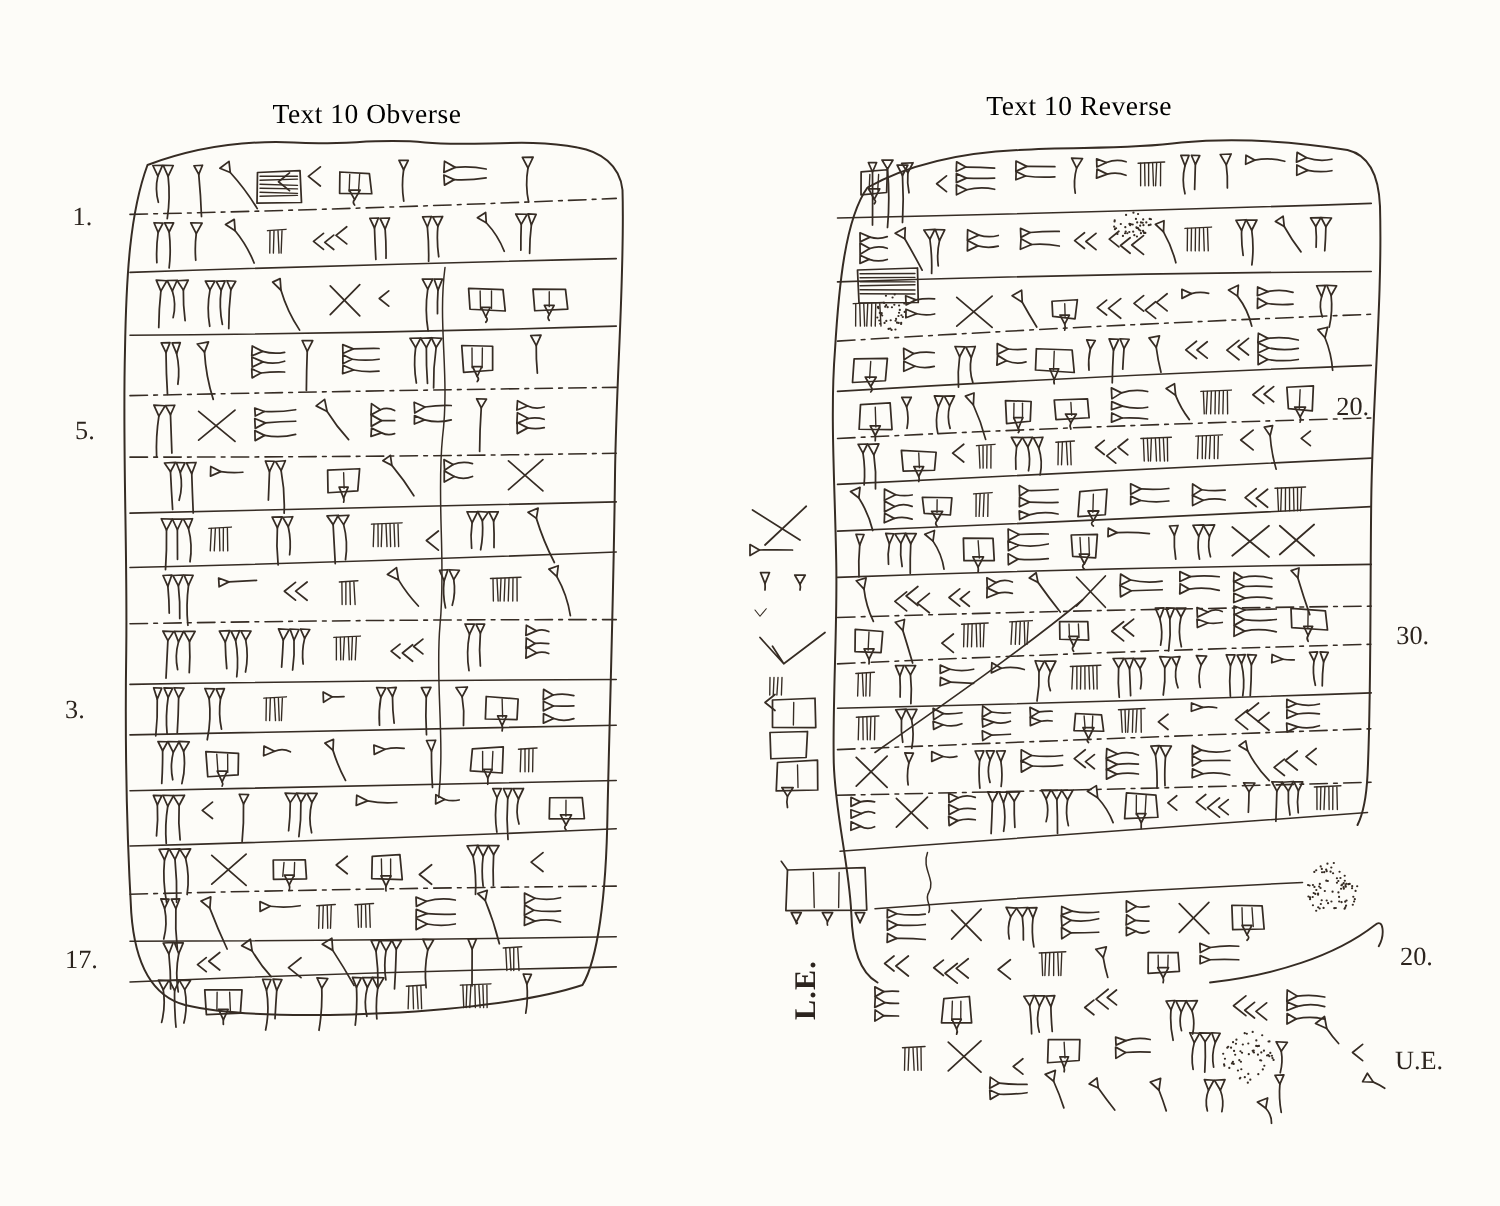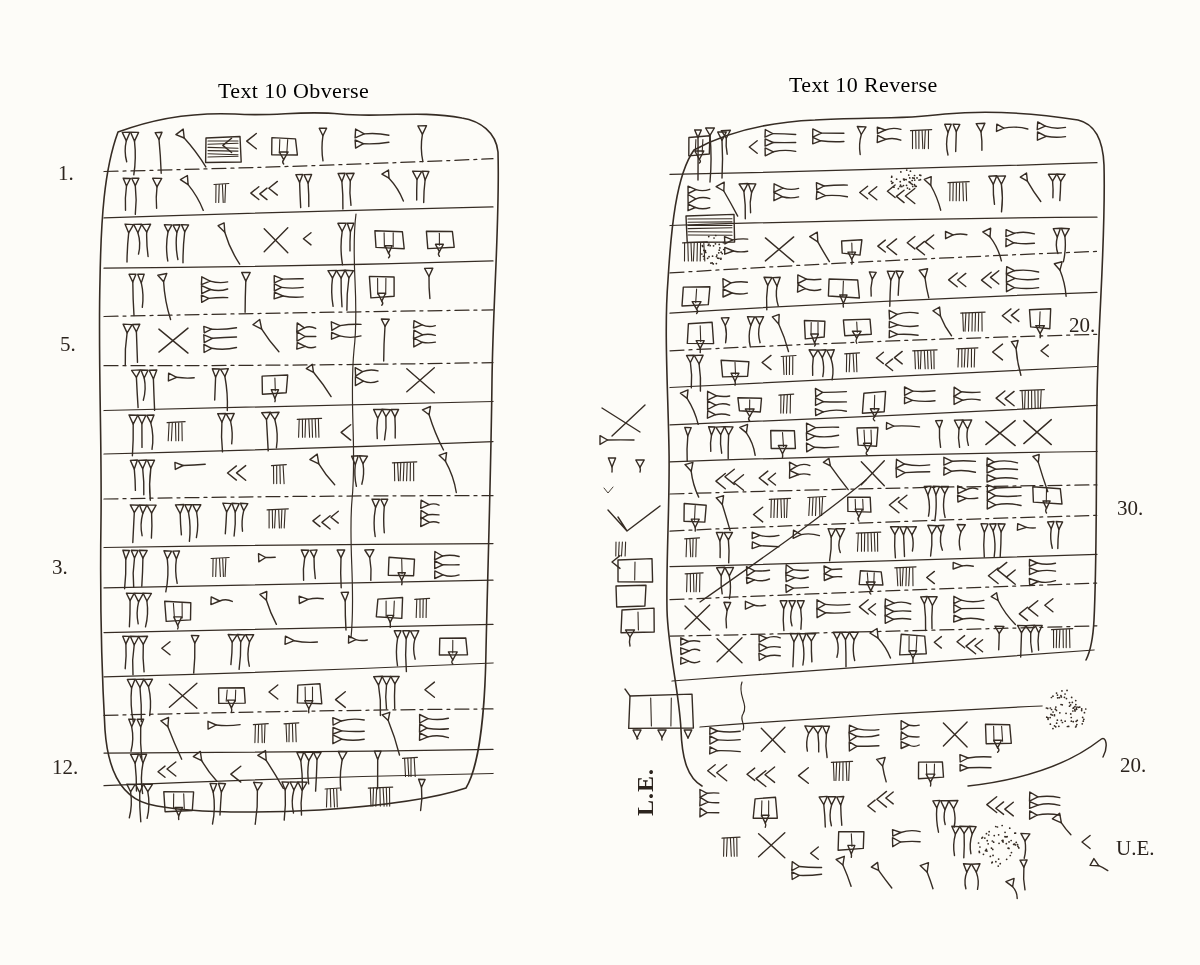--- a/index.html
+++ b/index.html
@@ -1359,21 +1359,21 @@
       <path d="M1082.2 723.8l0.1 0M1064.4 697.3l0.1 0M1061.3 696.9l0.1 0M1050.3 724.2l0.1 0M1074.9 706.5l0.1 0M1059.3 697.7l0.1 0M1062.2 704.8l0.1 0M1065.1 721.2l0.1 0M1060.9 695.7l0.1 0M1052.9 728.6l0.1 0M1076.8 724.5l0.1 0M1077.2 720.4l0.1 0M1066.4 698.6l0.1 0M1071.3 721.2l0.1 0M1047.6 708.4l0.1 0M1076.1 721.3l0.1 0M1070.6 704.8l0.1 0M1072.3 702.4l0.1 0M1076.6 709.3l0.1 0M1052.9 696.2l0.1 0M1048.0 719.3l0.1 0M1058.8 726.3l0.1 0M1071.2 717.5l0.1 0M1059.8 712.8l0.1 0M1046.4 708.0l0.1 0M1076.3 708.0l0.1 0M1081.6 710.6l0.1 0M1085.7 709.0l0.1 0M1056.5 693.1l0.1 0M1079.7 707.1l0.1 0M1078.7 707.3l0.1 0M1075.0 710.9l0.1 0M1069.5 702.6l0.1 0M1052.2 715.1l0.1 0M1081.7 708.9l0.1 0M1083.2 721.2l0.1 0M1077.0 707.0l0.1 0M1070.7 713.9l0.1 0M1055.7 726.8l0.1 0M1075.6 727.0l0.1 0M1073.2 721.7l0.1 0M1075.8 704.6l0.1 0M1056.4 710.4l0.1 0M1066.0 713.3l0.1 0M1068.6 726.4l0.1 0M1055.8 707.1l0.1 0M1057.3 720.2l0.1 0M1050.1 717.6l0.1 0M1056.6 723.2l0.1 0M1067.4 726.5l0.1 0M1065.0 694.0l0.1 0M1071.6 697.4l0.1 0M1076.1 726.1l0.1 0M1051.5 709.5l0.1 0M1073.7 707.7l0.1 0M1062.4 722.5l0.1 0M1050.3 708.0l0.1 0M1053.0 712.0l0.1 0M1050.9 714.4l0.1 0M1072.8 711.0l0.1 0M1084.4 712.7l0.1 0M1048.0 717.9l0.1 0M1074.8 709.7l0.1 0M1083.8 719.3l0.1 0M1055.3 709.2l0.1 0M1069.5 706.2l0.1 0M1061.3 720.4l0.1 0M1067.0 690.4l0.1 0M1061.0 704.5l0.1 0M1054.4 714.8l0.1 0M1054.4 715.7l0.1 0M1082.6 717.4l0.1 0M1057.4 695.1l0.1 0M1073.1 708.2l0.1 0M1046.7 717.2l0.1 0M1075.7 700.6l0.1 0M1054.5 725.8l0.1 0M1057.6 697.8l0.1 0M1061.9 690.9l0.1 0M1051.4 697.5l0.1 0" fill="none" stroke="#362c24" stroke-width="1.7" stroke-linecap="round" stroke-linejoin="round"></path>
       <path d="M993.0 855.4l0.1 0M995.7 826.5l0.1 0M1006.3 843.7l0.1 0M1006.0 836.9l0.1 0M1009.0 841.9l0.1 0M988.7 835.0l0.1 0M1004.9 836.7l0.1 0M1017.9 846.4l0.1 0M992.7 849.4l0.1 0M987.2 840.7l0.1 0M986.3 849.4l0.1 0M984.8 838.1l0.1 0M1015.5 833.1l0.1 0M979.2 851.4l0.1 0M1016.2 842.3l0.1 0M1014.6 844.0l0.1 0M1013.6 844.4l0.1 0M999.0 843.3l0.1 0M981.8 838.1l0.1 0M1009.7 828.2l0.1 0M1007.1 836.7l0.1 0M983.4 854.3l0.1 0M1015.4 844.9l0.1 0M979.9 847.0l0.1 0M982.5 837.4l0.1 0M986.9 851.1l0.1 0M1008.9 848.4l0.1 0M1011.4 852.6l0.1 0M994.2 835.6l0.1 0M985.5 850.7l0.1 0M992.2 862.2l0.1 0M991.4 848.1l0.1 0M1006.6 859.3l0.1 0M1002.1 825.5l0.1 0M1005.0 832.3l0.1 0M990.3 856.4l0.1 0M989.1 831.7l0.1 0M997.4 827.0l0.1 0M1014.8 833.2l0.1 0M991.8 862.8l0.1 0M979.4 852.5l0.1 0M978.5 843.0l0.1 0M995.8 861.7l0.1 0M1000.2 863.7l0.1 0M998.6 834.8l0.1 0M1017.5 844.6l0.1 0M986.4 833.7l0.1 0M1003.1 842.0l0.1 0M1010.2 855.5l0.1 0M992.3 841.0l0.1 0M1008.1 848.2l0.1 0M1002.7 841.6l0.1 0M1002.1 840.6l0.1 0M1002.9 840.4l0.1 0M1011.1 840.5l0.1 0M998.6 859.1l0.1 0M1018.8 847.9l0.1 0M998.2 866.1l0.1 0M988.1 843.8l0.1 0M993.6 842.2l0.1 0" fill="none" stroke="#362c24" stroke-width="1.7" stroke-linecap="round" stroke-linejoin="round"></path>
     </svg>
 
   <div class="plate-title" style="left:218px;top:78px">Text 10 Obverse</div>
   <div class="plate-title" style="left:789px;top:72px">Text 10 Reverse</div>
 
   <div class="line-label" style="left:58px;top:161px">1.</div>
   <div class="line-label" style="left:60px;top:332px">5.</div>
   <div class="line-label" style="left:52px;top:555px">3.</div>
-  <div class="line-label" style="left:52px;top:755px">12.</div>
+  <div class="line-label" style="left:52px;top:755px">17.</div>
 
   <div class="line-label" style="left:1069px;top:313px">20.</div>
   <div class="line-label" style="left:1117px;top:496px">30.</div>
   <div class="line-label" style="left:1120px;top:753px">20.</div>
 
   <div class="edge-label-vert">L.E.</div>
   <div class="line-label" style="left:1116px;top:836px">U.E.</div>
 </div>
 
 </body></html>

